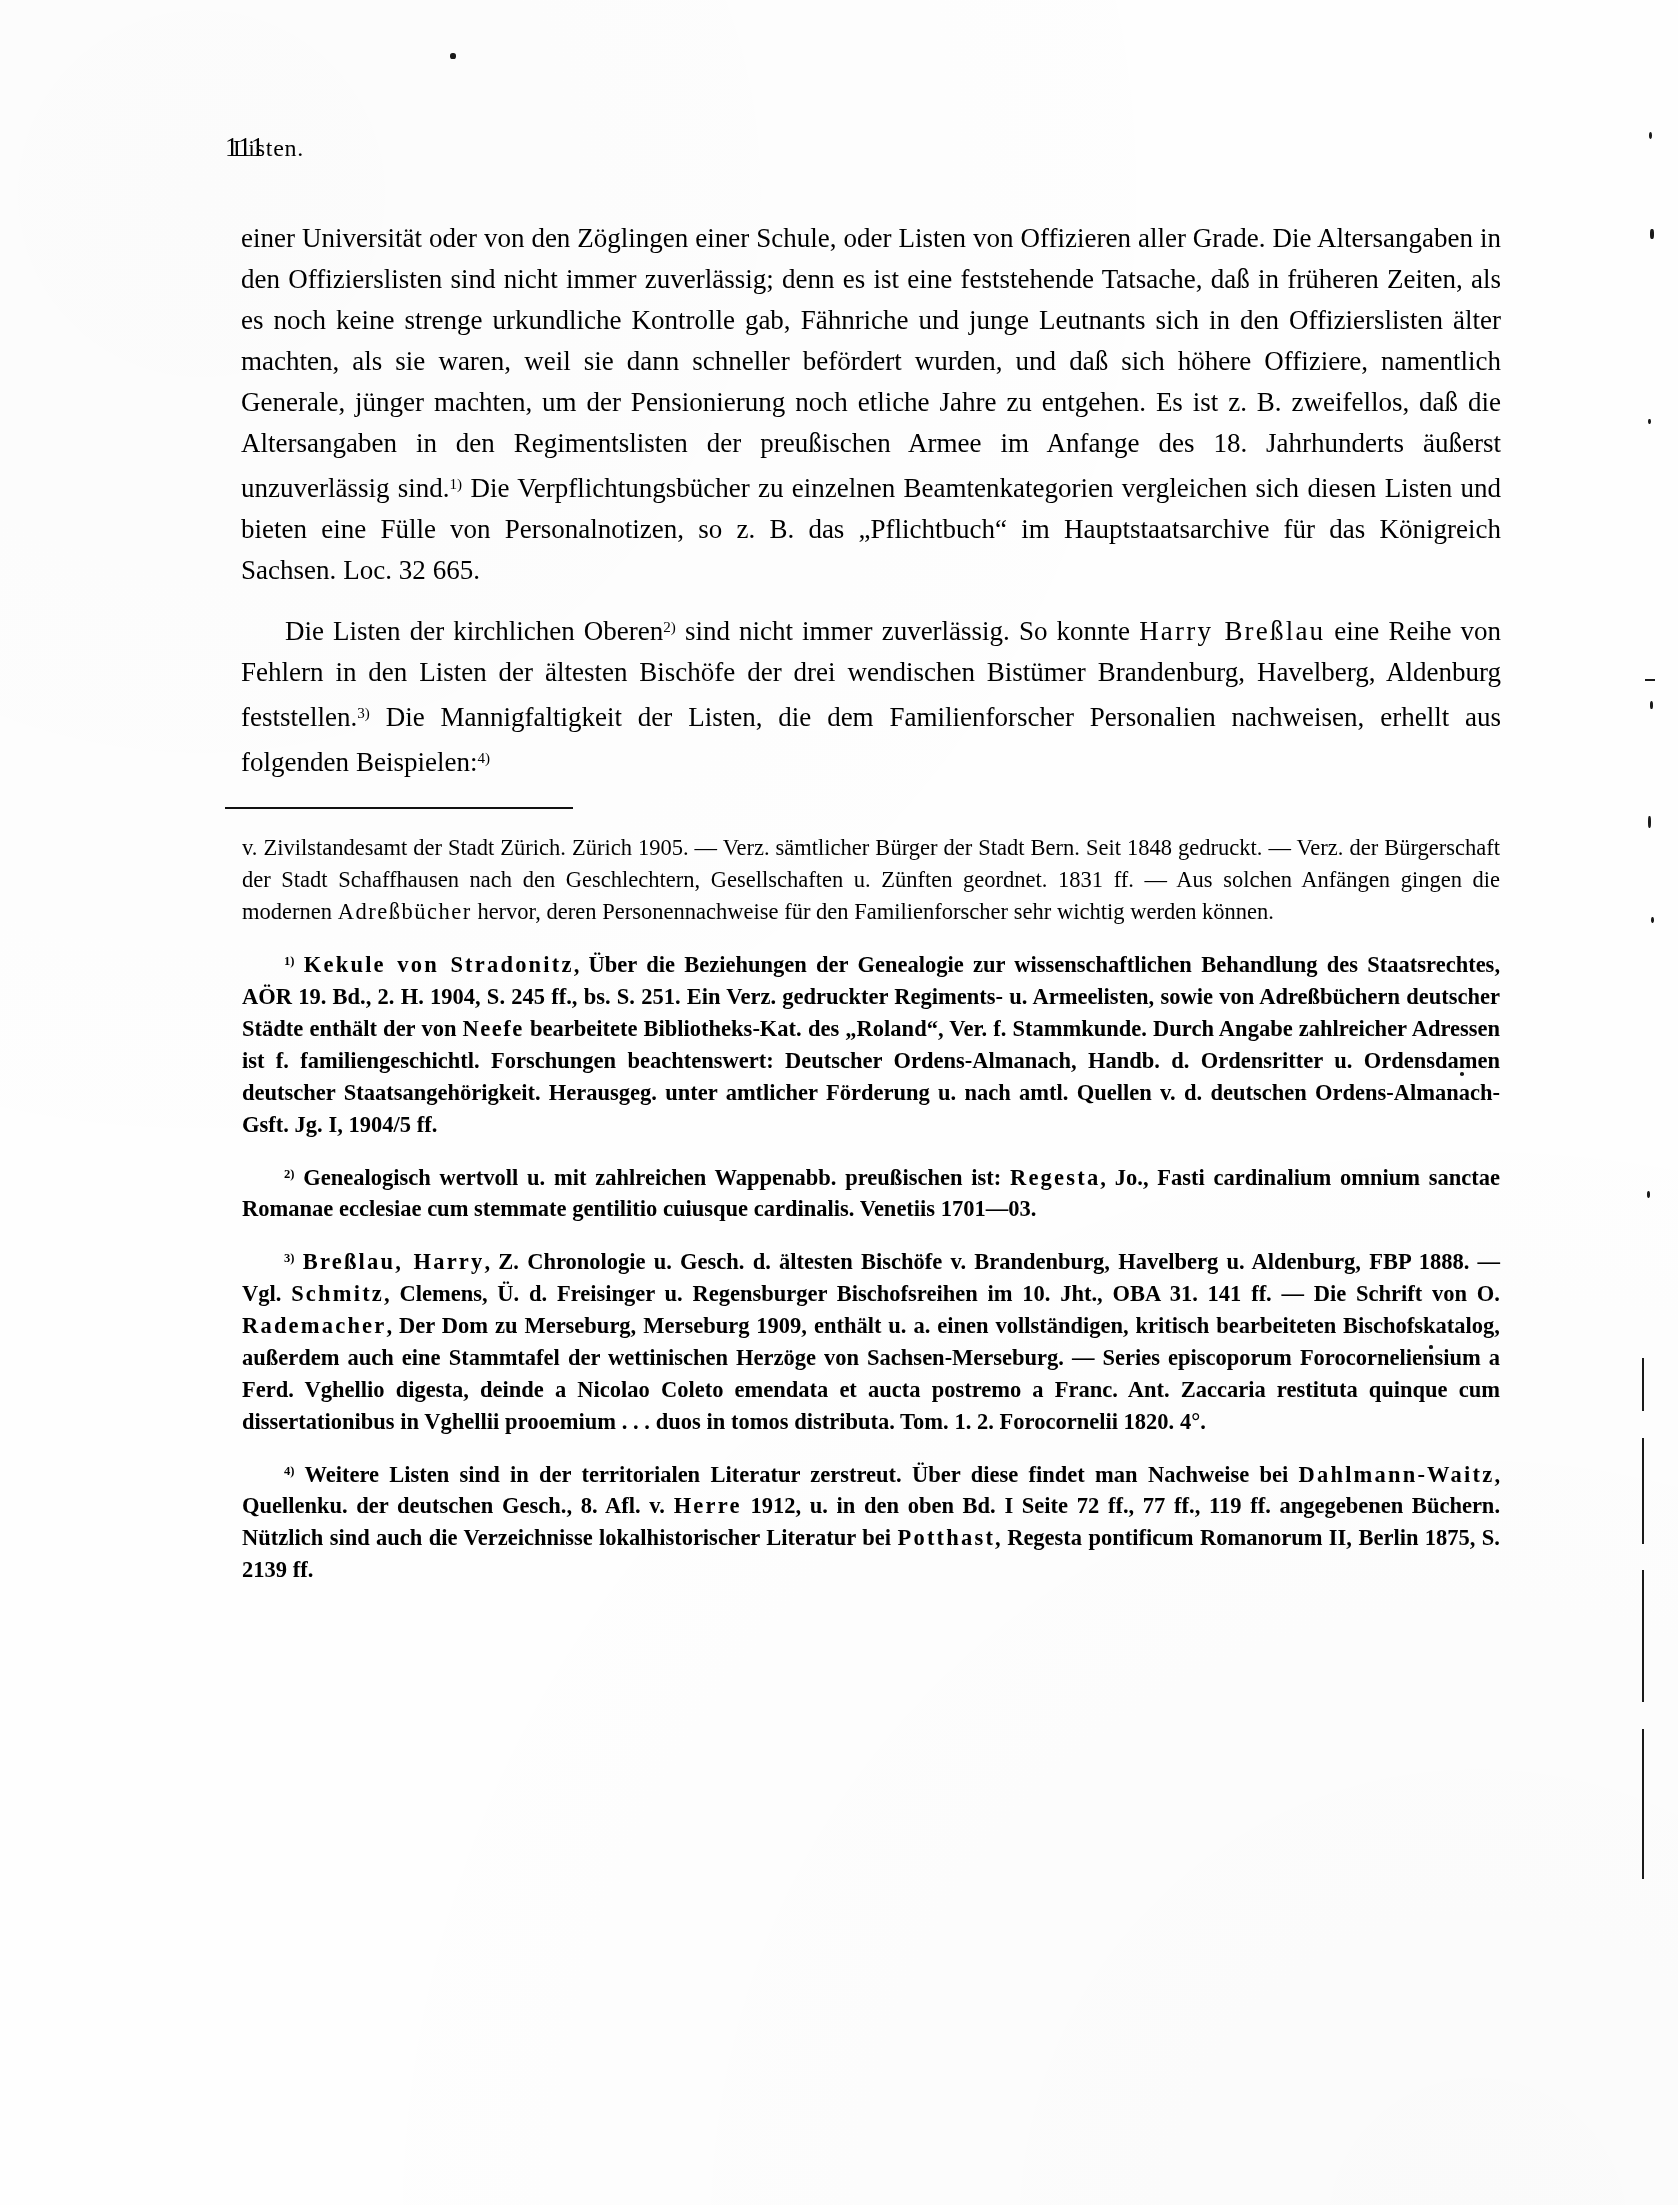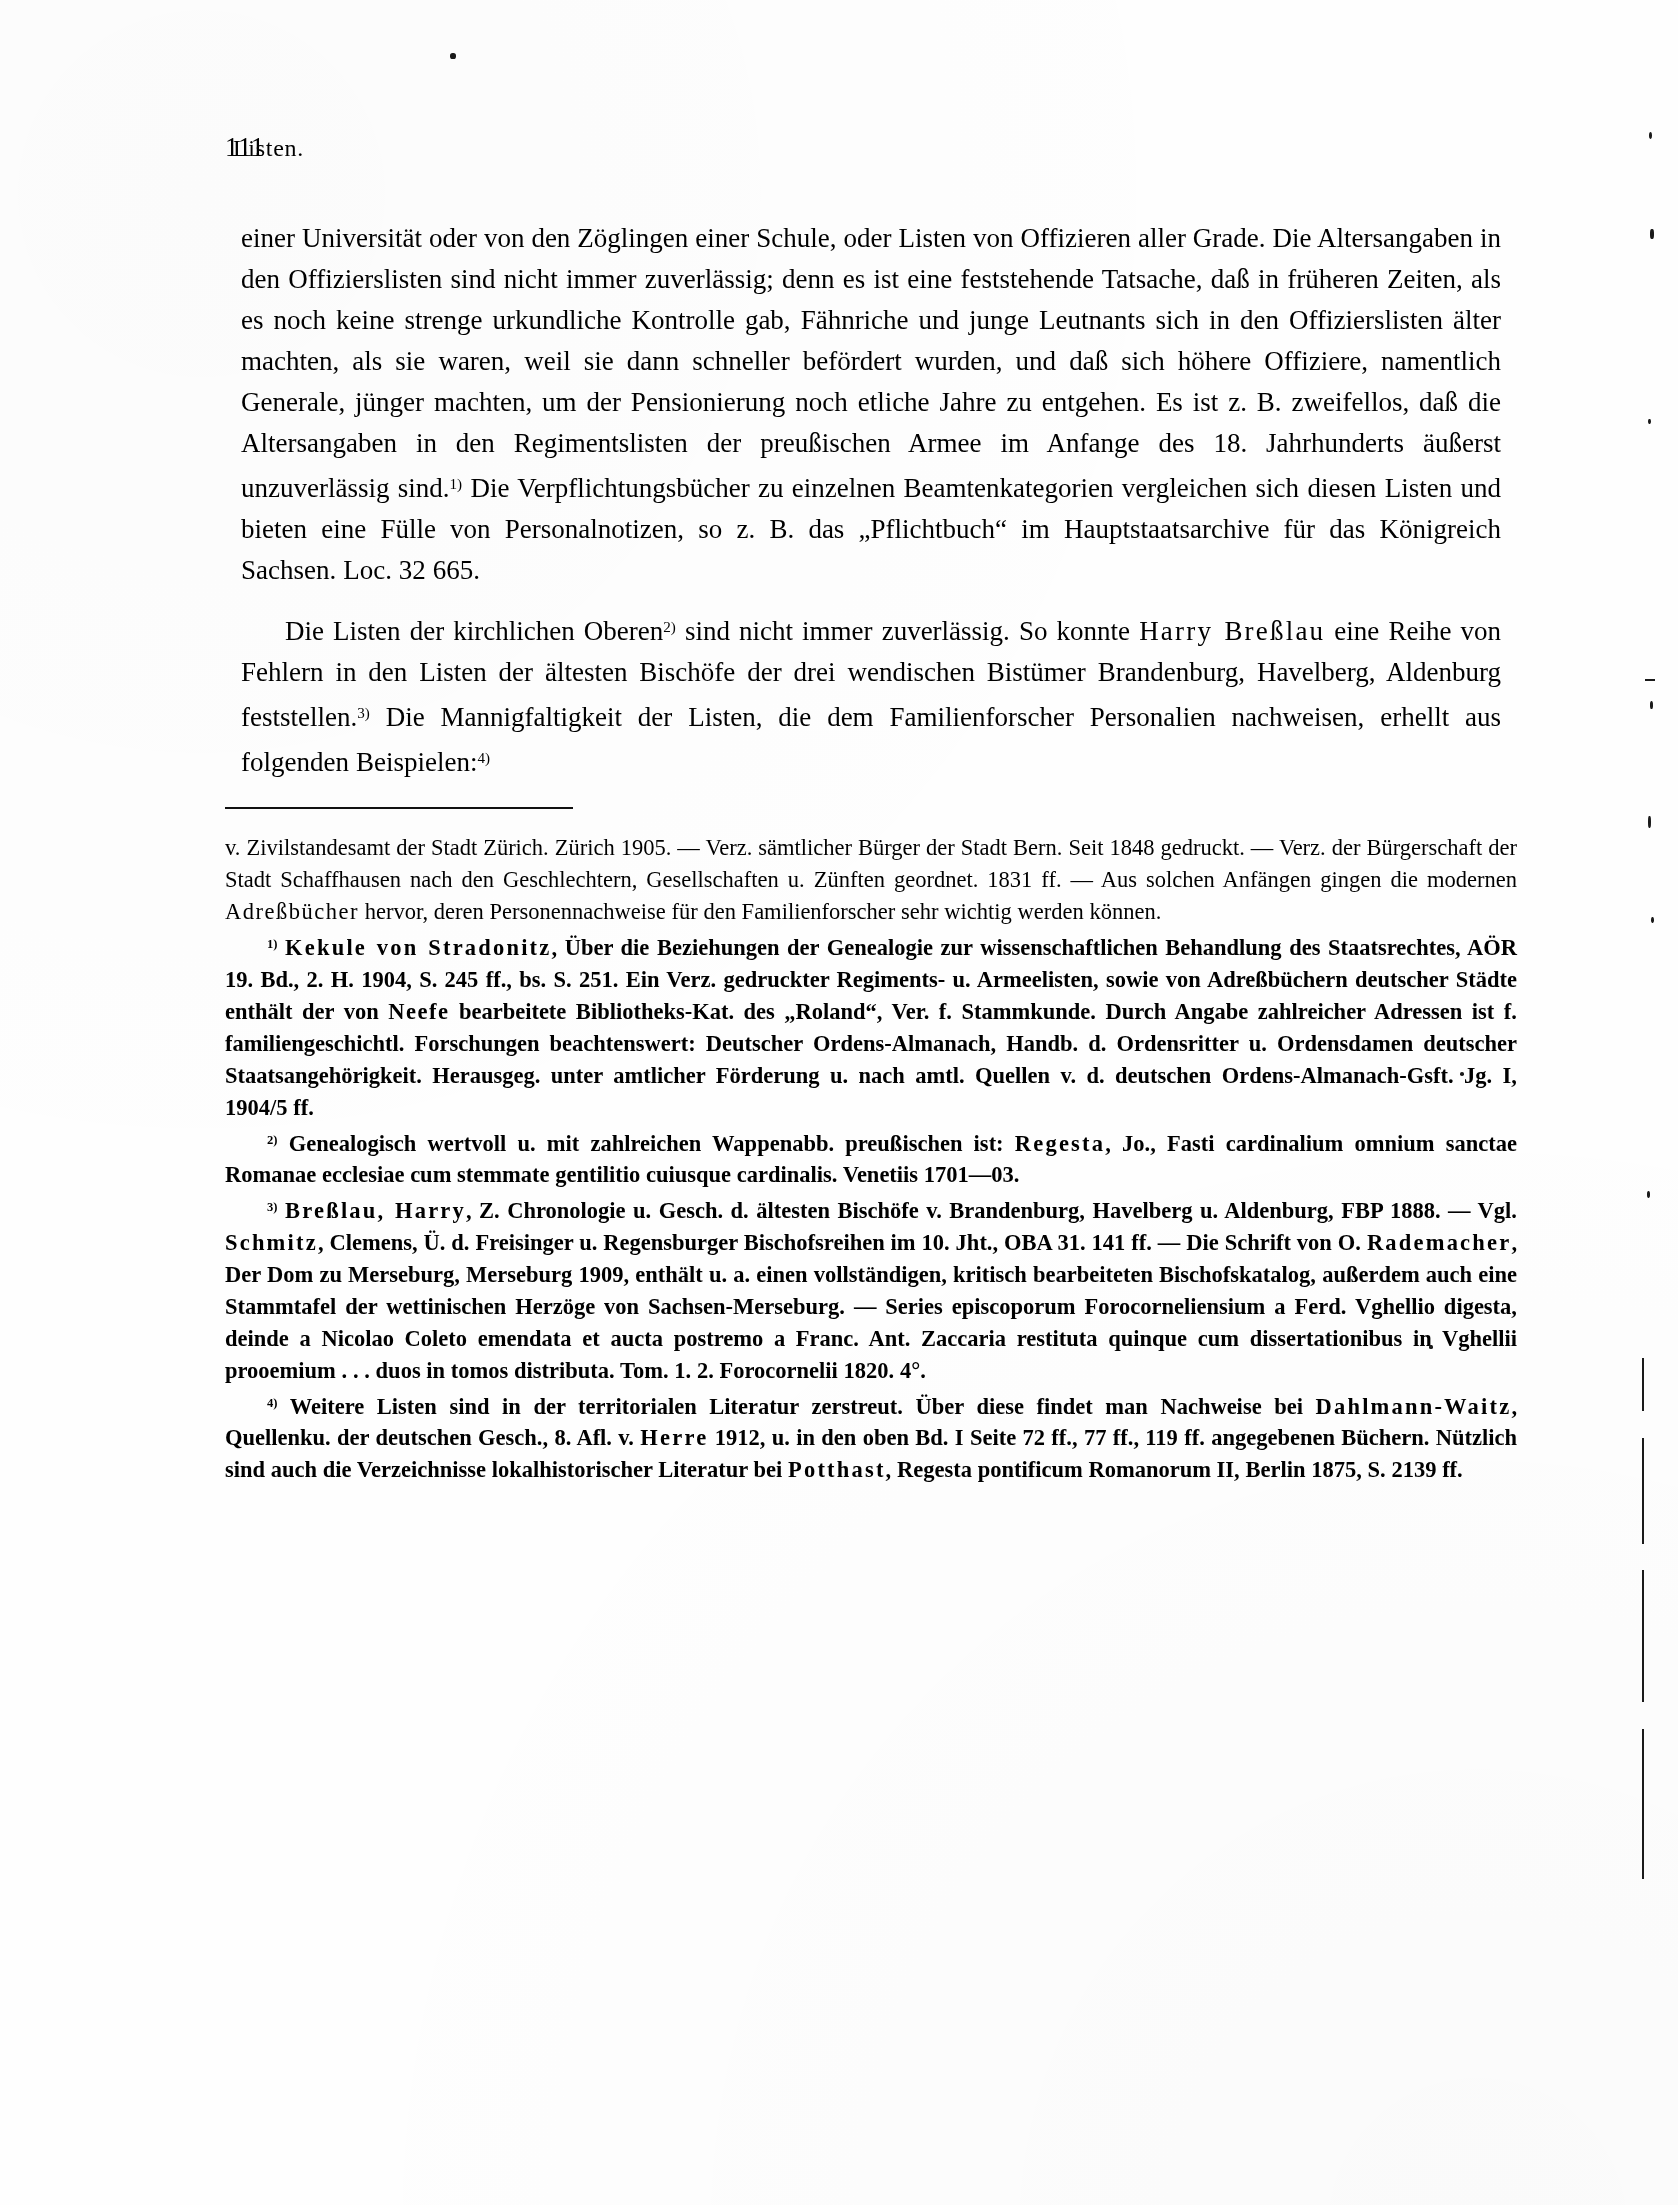--- a/index.html
+++ b/index.html
@@ -61,21 +61,21 @@
   
   .fnrule {
     margin-top:25px;
     width:348px; height:1.8px;
     background:#111;
   }
 
   
   .notes { margin-top:23px; }
   .notes p {
-    margin:0;
+    margin:17px;
     font-size:22.5px;
     line-height:32px;
     text-align:justify;
     hyphens:none;
     word-spacing:0.1px;
   }
   .notes p.hang { text-indent:42px;font-weight:bold; }
 
   
   .speck { position:absolute; background:#1a1a1a; border-radius:45%; }

